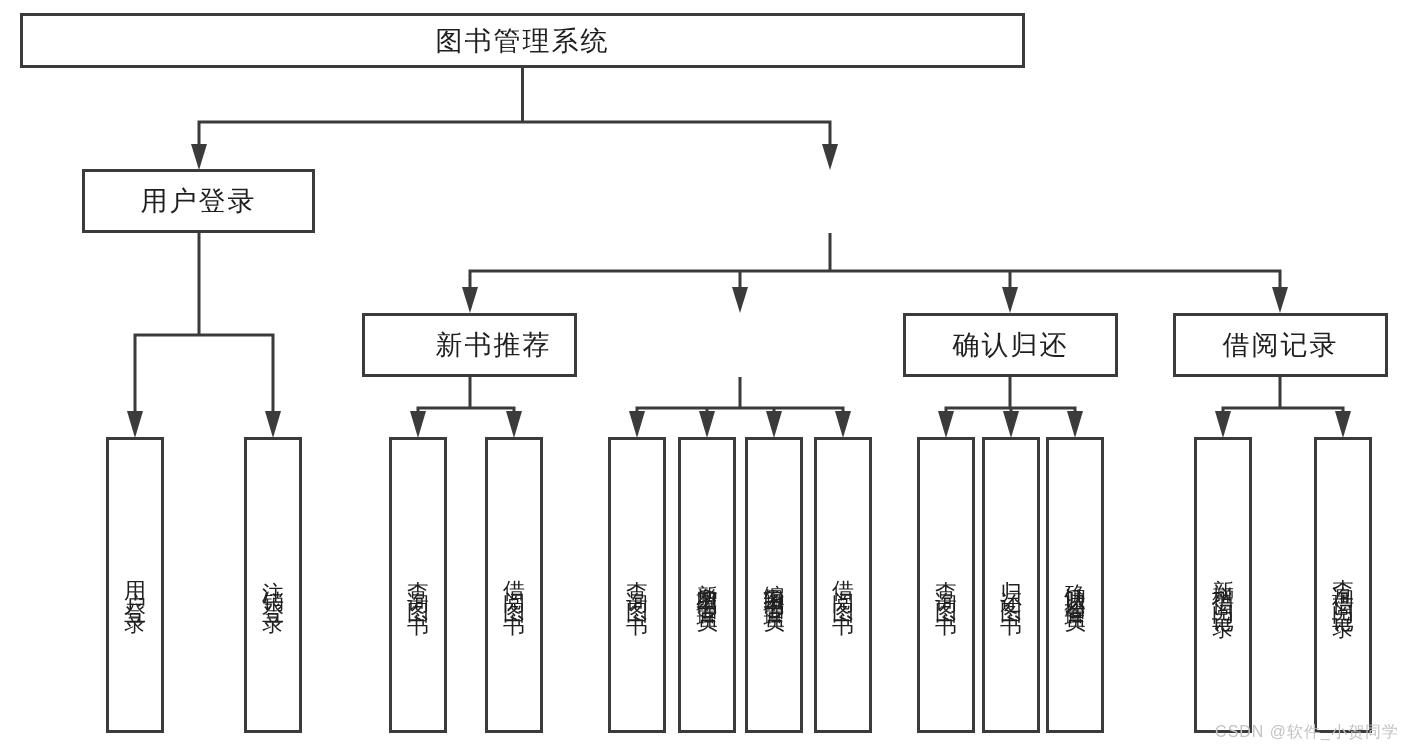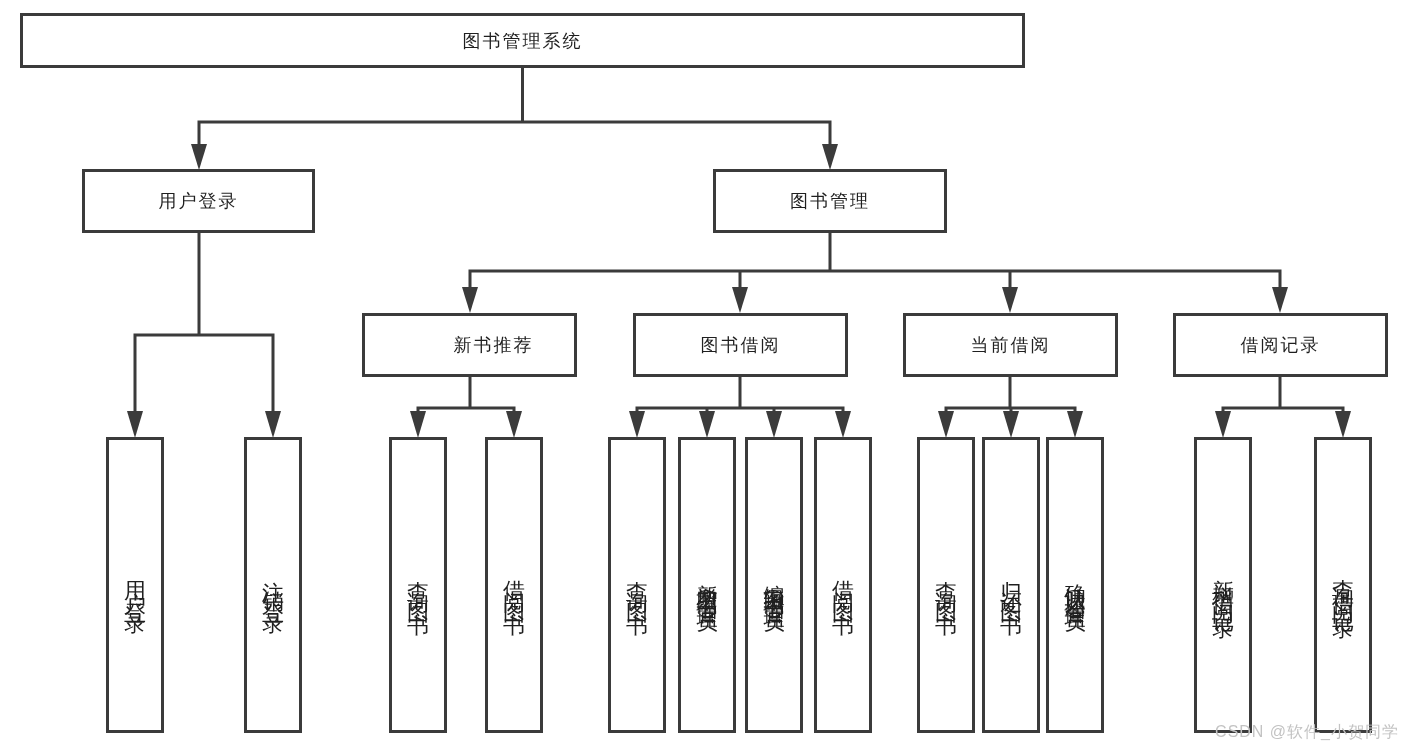--- a/index.html
+++ b/index.html
@@ -21,21 +21,21 @@
     width: 1405px; height: 747px;
   }
   .hbox {
     position: absolute;
     box-sizing: border-box;
     border: 3px solid #3b3b3b;
     background: #ffffff;
     display: flex;
     align-items: center;
     justify-content: center;
-    font-size: 18px;
+    font-size: 27px;
     letter-spacing: 2px;
     color: #1f1f1f;
     white-space: nowrap;
   }
   .vbox {
     position: absolute;
     box-sizing: border-box;
     top: 437px;
     width: 58px;
     height: 296px;
@@ -111,25 +111,23 @@
       <polygon points="1003,411 1019,411 1011,438"></polygon>
       <polygon points="1067,411 1083,411 1075,438"></polygon>
       <polygon points="1215,411 1231,411 1223,438"></polygon>
       <polygon points="1335,411 1351,411 1343,438"></polygon>
     </g>
   </svg>
 
   <div class="hbox" style="left:20px; top:13px; width:1005px; height:55px;">图书管理系统</div>
 
   <div class="hbox" style="left:82px; top:169px; width:233px; height:64px;">用户登录</div>
-  <div class="hbox" style="left:713px; top:169px; width:234px; height:64px;">图书管理</div>
 
   <div class="hbox" style="left:362px; top:313px; width:215px; height:64px;padding-left:48px;">新书推荐</div>
-  <div class="hbox" style="left:633px; top:313px; width:215px; height:64px;">图书借阅</div>
-  <div class="hbox" style="left:903px; top:313px; width:215px; height:64px;">当前借阅</div>
+  <div class="hbox" style="left:903px; top:313px; width:215px; height:64px;">确认归还</div>
   <div class="hbox" style="left:1173px; top:313px; width:215px; height:64px;">借阅记录</div>
 
   <div class="vbox" style="left:106px;">用户登录</div>
   <div class="vbox" style="left:244px;">注销登录</div>
 
   <div class="vbox" style="left:389px;">查询图书</div>
   <div class="vbox" style="left:485px;">借阅图书</div>
 
   <div class="vbox" style="left:608px;">查询图书</div>
   <div class="vbox long" style="left:678px;">新增图书（管理员）</div>

